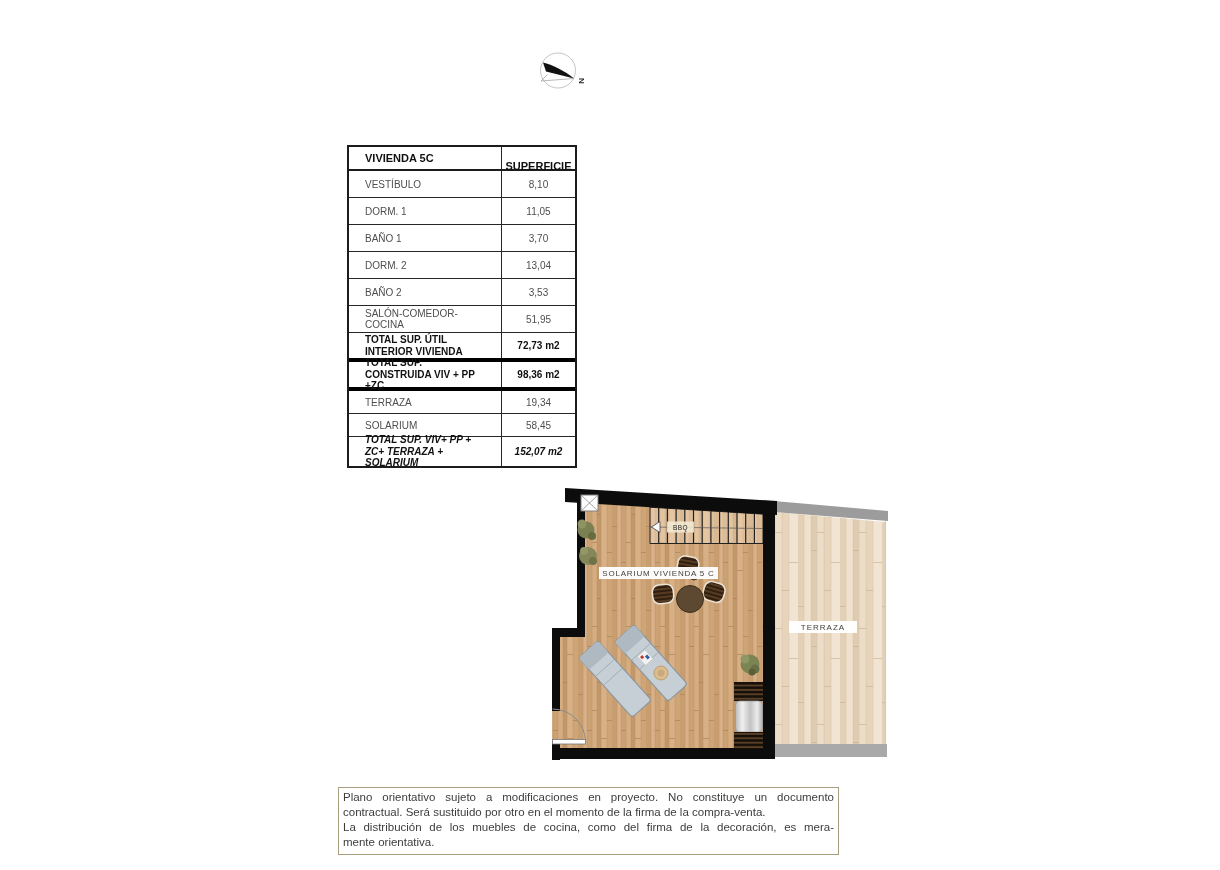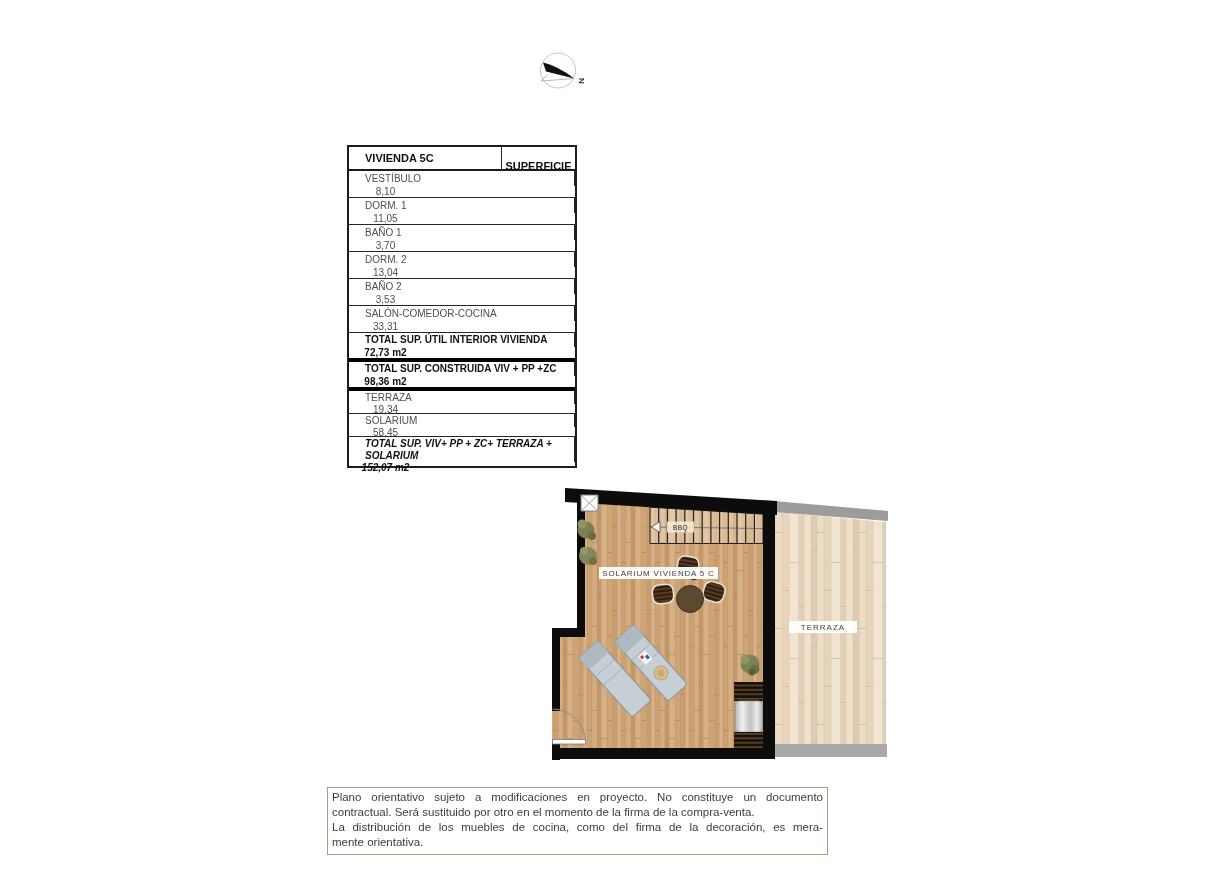--- a/index.html
+++ b/index.html
@@ -17,21 +17,21 @@
     left:347px;top:145px;width:230px;background:#fff;
     border:2px solid #1c1c1c;box-sizing:border-box;
   }
   .t-header{
     display:flex;height:22px;border-bottom:2px solid #1c1c1c;
     font-weight:bold;font-size:11px;color:#101010;
   }
   .t-header .cell-label{font-weight:bold;}
   .t-row{
     display:flex;height:27px;border-bottom:1.5px solid #262626;
-    font-size:10px;color:#4e4e4e;box-sizing:border-box;flex-direction:column;
+    font-size:10px;color:#4e4e4e;box-sizing:border-box;
   }
   .t-row.short{height:23px;}
   .t-row.total{
     height:29px;font-weight:bold;color:#111;line-height:1.15;
     border-bottom:4px solid #000000;
   }
   .t-row:last-child{border-bottom:none;font-style:italic;}
   .cell-label{
     flex:1;display:flex;align-items:center;padding:1px 16px;
     border-right:1.5px solid #262626;box-sizing:border-box;
@@ -40,21 +40,21 @@
     width:73px;display:flex;align-items:center;justify-content:center;
     text-align:center;box-sizing:border-box;
   }
   .t-header .cell-value{font-weight:bold;margin-top:16px;}
 
   
   #floor-plan{left:546px;top:484px;width:350px;height:282px;}
 
   
   #disclaimer{
-    left:327px;top:787px;width:501px;box-sizing:border-box;
+    left:338px;top:787px;width:501px;box-sizing:border-box;
     border:1px solid #a69e7e;padding:2px 4px 4px 4px;
     font-size:11.5px;line-height:1.3;color:#3d3d3d;background:#fff;
   }
   #disclaimer .jline{text-align:justify;text-align-last:justify;}
   #disclaimer .lline{text-align:left;}
 </style>
 </head>
 <body>
 
 <svg id="compass" class="abs" viewBox="524 48 72 48">
@@ -84,21 +84,21 @@
   <div class="t-row">
     <div class="cell-label">DORM. 2</div>
     <div class="cell-value">13,04</div>
   </div>
   <div class="t-row">
     <div class="cell-label">BAÑO 2</div>
     <div class="cell-value">3,53</div>
   </div>
   <div class="t-row">
     <div class="cell-label">SALÓN-COMEDOR-COCINA</div>
-    <div class="cell-value">33,31</div>
+    <div class="cell-value">51,95</div>
   </div>
   <div class="t-row total">
     <div class="cell-label">TOTAL SUP. ÚTIL INTERIOR VIVIENDA</div>
     <div class="cell-value">72,73 m2</div>
   </div>
   <div class="t-row total">
     <div class="cell-label">TOTAL SUP. CONSTRUIDA VIV + PP +ZC</div>
     <div class="cell-value">98,36 m2</div>
   </div>
   <div class="t-row short">

